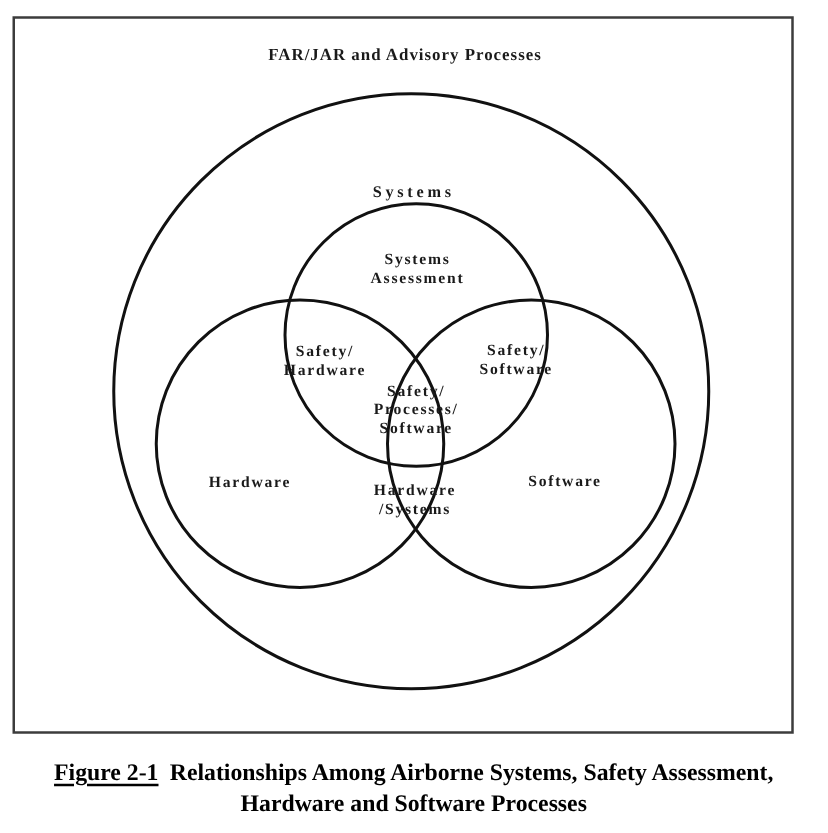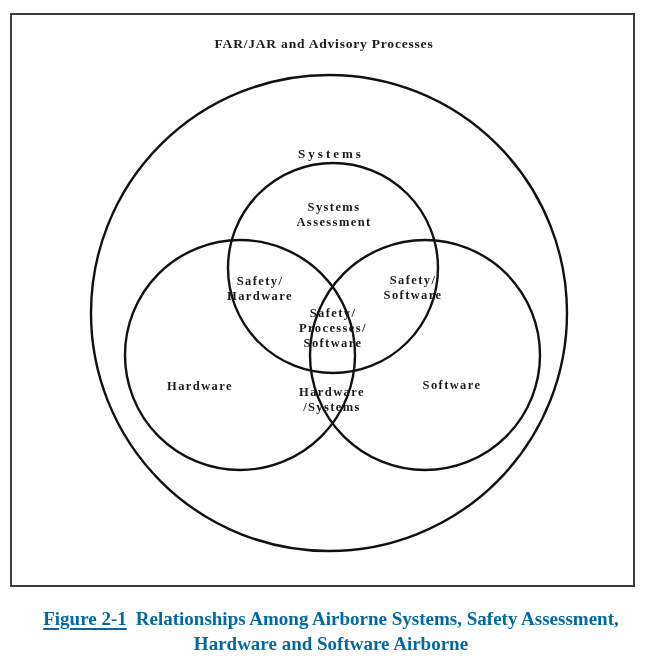--- a/index.html
+++ b/index.html
@@ -59,21 +59,21 @@
   }
   .caption {
     position: absolute;
     left: 0;
     top: 606px;
     width: 662px;
     text-align: center;
     font-weight: bold;
     font-size: 19px;
     line-height: 25px;
-    color: #0369a1;
+    color: #000000;
   }
   .caption .fig-num {
     text-decoration: underline;
     text-decoration-thickness: 2px;
     text-underline-offset: 3px;
   }
   .caption .cap-gap {
     display: inline-block;
     width: 9px;
   }
@@ -129,16 +129,16 @@
 
   <div class="vlabel" style="left: 332px; top: 400px;">
     <div>Hardware</div>
     <div>/Systems</div>
   </div>
 
   <div class="caption">
     <div>
       <span class="fig-num">Figure 2-1</span><span class="cap-gap"></span><span>Relationships Among Airborne Systems, Safety Assessment,</span>
     </div>
-    <div>Hardware and Software Airborne</div>
+    <div>Hardware and Software Processes</div>
   </div>
 
 </div>
 
 </body></html>

